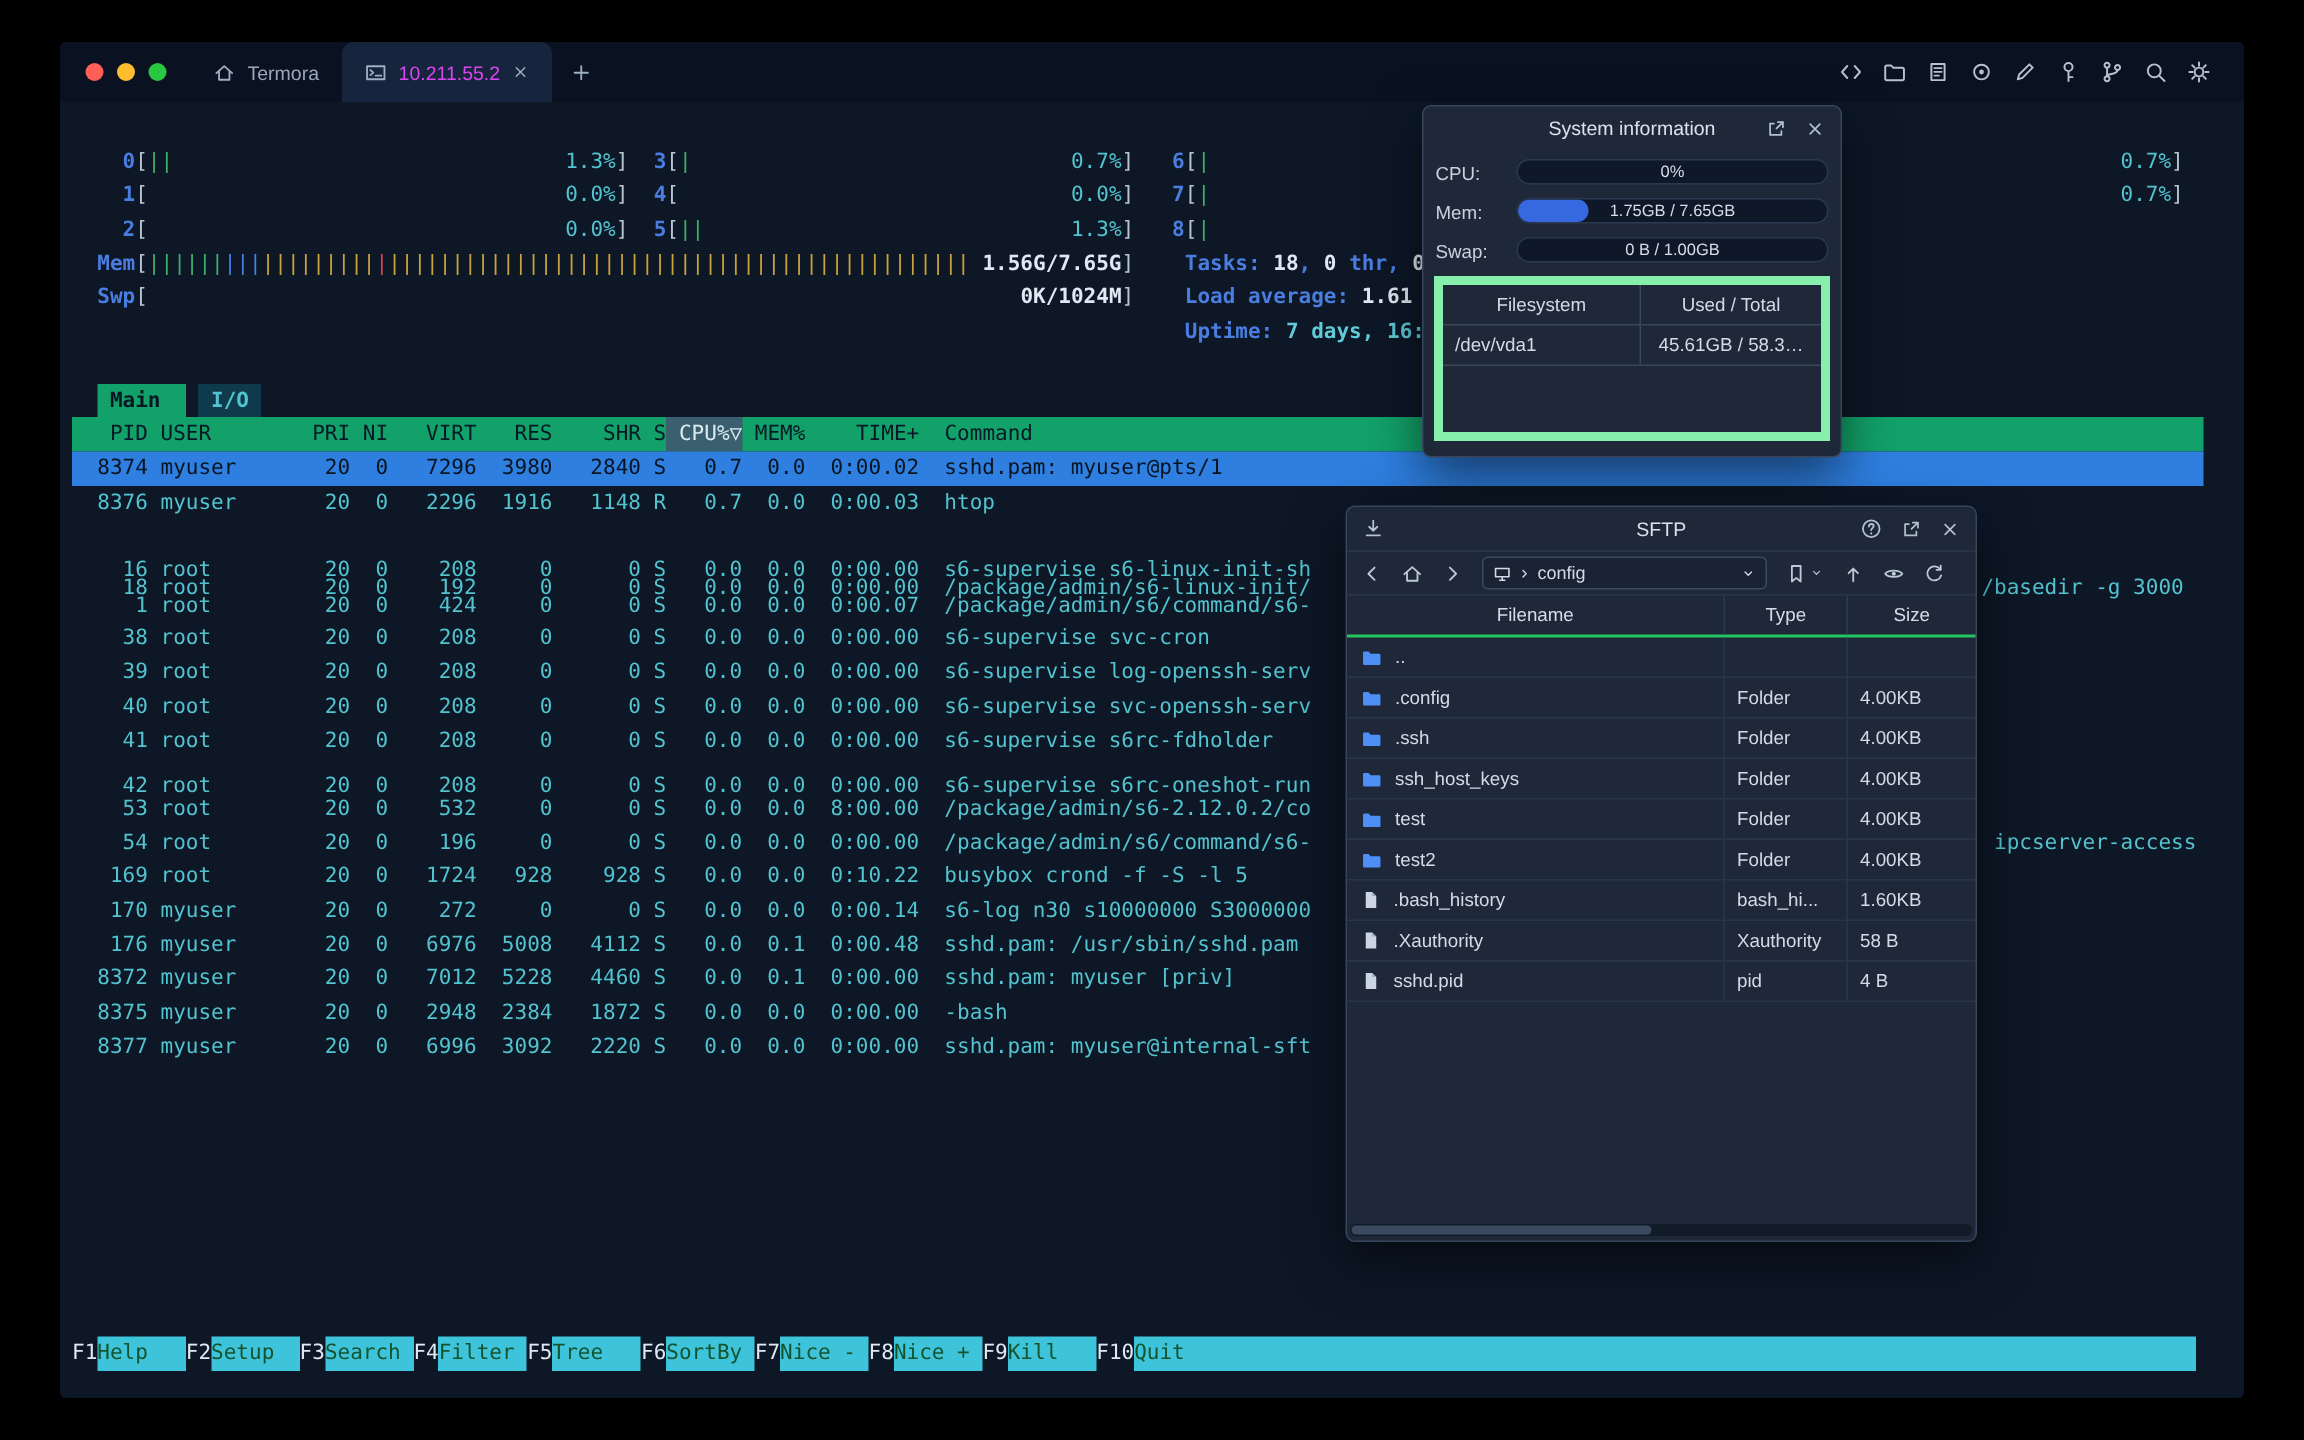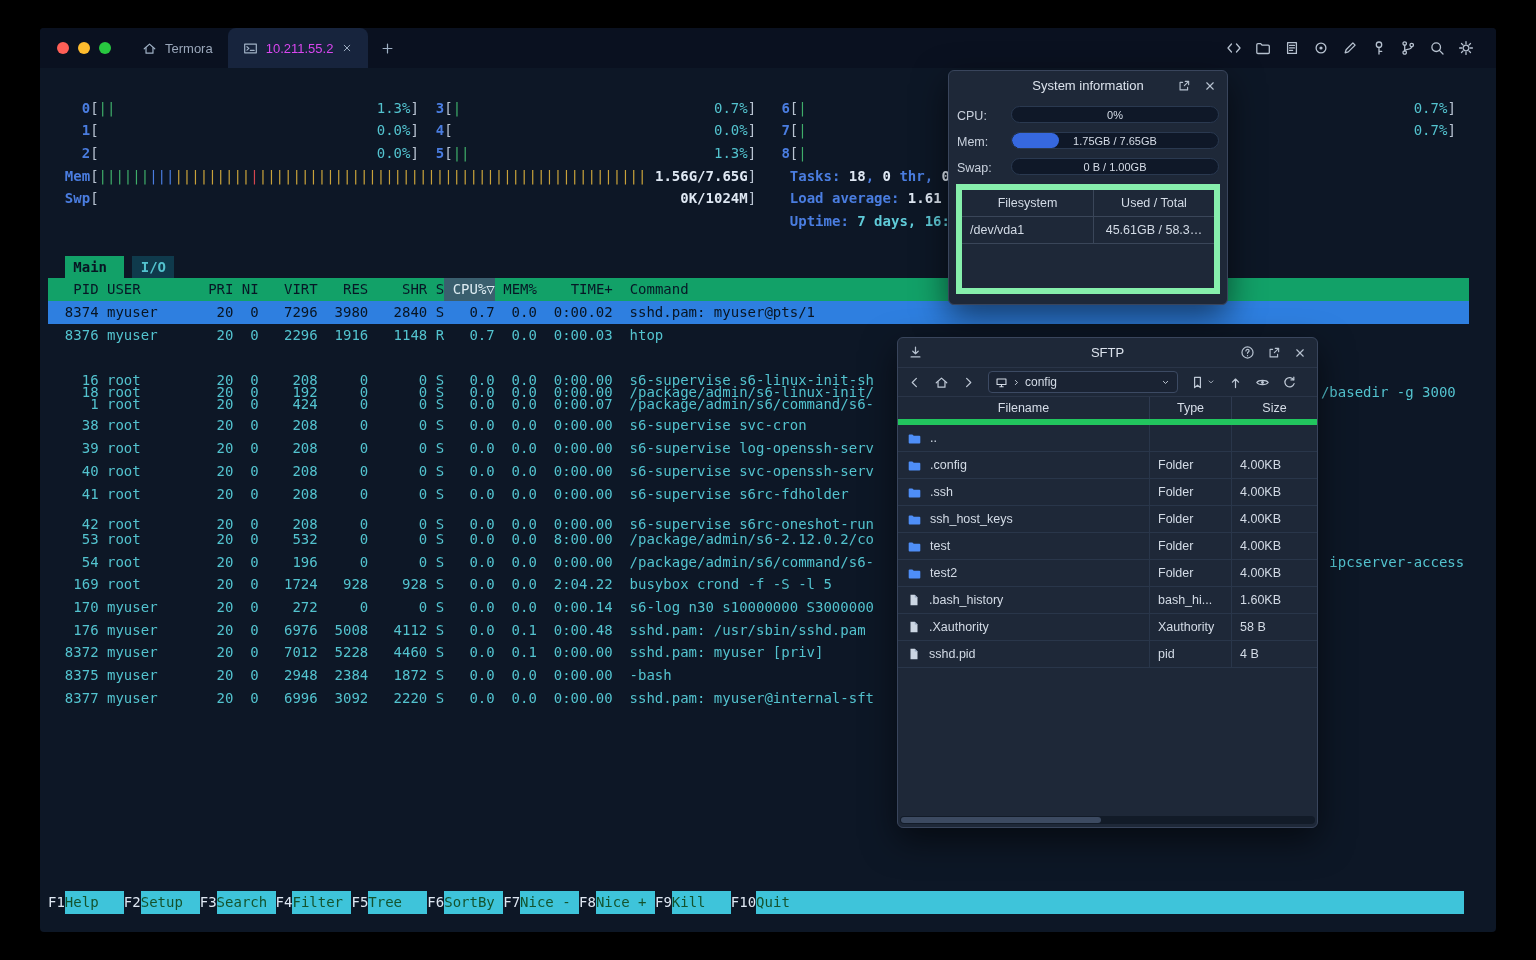--- a/index.html
+++ b/index.html
@@ -64,21 +64,21 @@
   .si-trow{display:flex;height:27px;border-bottom:1px solid #3a4659;align-items:stretch}
   .si-td1{width:132px;border-right:1px solid #3a4659;display:flex;align-items:center;padding-left:8px}
   .si-td2{flex:1;display:flex;align-items:center;justify-content:center}
   
   .s-toolbar{height:30px;display:flex;align-items:center;padding:0 9px;gap:12px;
     border-top:1px solid #2a3548;border-bottom:1px solid #2a3548;color:#bfc9d6}
   .crumb{width:190px;height:22px;background:#1a2333;border:1px solid #3c4a63;border-radius:4px;
     display:flex;align-items:center;padding:0 6px;gap:3px;color:#d3dbe6;font-size:12px}
   .crumb .grow{flex:1}
   .bmgroup{display:flex;align-items:center;gap:1px}
-  .f-head{display:flex;height:28px;align-items:stretch;border-bottom:6px solid #22c55e;color:#d6dde8}
+  .f-head{display:flex;height:28px;align-items:stretch;border-bottom:2px solid #22c55e;color:#d6dde8}
   .fh{display:flex;align-items:center;justify-content:center}
   .fh.n{width:251px}
   .fh.t{width:82px;border-left:1px solid #2e3a50}
   .fh.s{flex:1;border-left:1px solid #2e3a50}
   .f-row{display:flex;height:27px;align-items:stretch;border-bottom:1px solid rgba(44,56,78,.85)}
   .fc-name{width:251px;display:flex;align-items:center;gap:8px;padding-left:9px;overflow:hidden}
   .fc-type{width:82px;border-left:1px solid rgba(44,56,78,.85);display:flex;align-items:center;padding-left:8px;overflow:hidden}
   .fc-size{flex:1;border-left:1px solid rgba(44,56,78,.85);display:flex;align-items:center;padding-left:8px}
   .ficon{display:inline-flex;line-height:0}
   .hscroll{position:absolute;left:2px;right:2px;bottom:3px;height:8px;border-radius:4px;
@@ -197,21 +197,21 @@
       <div class="tline c-cyan" style="top: 318.35px; margin-top: 47px;"><span class="tspan" style="left: 0px;">     1 root         20  0    424     0      0 S   0.0  0.0  0:00.07  /package/admin/s6/command/s6-</span></div>
       <div class="tline c-cyan" style="top: 341.05px;"><span class="tspan" style="left: 0px;">    16 root         20  0    208     0      0 S   0.0  0.0  0:00.00  s6-supervise s6-linux-init-sh</span></div>
       <div class="tline c-cyan" style="top: 353px;"><span class="tspan" style="left: 0px;">    18 root         20  0    192     0      0 S   0.0  0.0  0:00.00  /package/admin/s6-linux-init/</span><span class="tspan" style="left: 1272.93px;">/basedir -g 3000</span></div>
       <div class="tline c-cyan" style="top: 386.45px;"><span class="tspan" style="left: 0px;">    38 root         20  0    208     0      0 S   0.0  0.0  0:00.00  s6-supervise svc-cron</span></div>
       <div class="tline c-cyan" style="top: 409.15px;"><span class="tspan" style="left: 0px;">    39 root         20  0    208     0      0 S   0.0  0.0  0:00.00  s6-supervise log-openssh-serv</span></div>
       <div class="tline c-cyan" style="top: 431.85px;"><span class="tspan" style="left: 0px;">    40 root         20  0    208     0      0 S   0.0  0.0  0:00.00  s6-supervise svc-openssh-serv</span></div>
       <div class="tline c-cyan" style="top: 454.55px;"><span class="tspan" style="left: 0px;">    41 root         20  0    208     0      0 S   0.0  0.0  0:00.00  s6-supervise s6rc-fdholder</span></div>
       <div class="tline c-cyan" style="top: 485px;"><span class="tspan" style="left: 0px;">    42 root         20  0    208     0      0 S   0.0  0.0  0:00.00  s6-supervise s6rc-oneshot-run</span></div>
       <div class="tline c-cyan" style="top: 499.95px;"><span class="tspan" style="left: 0px;">    53 root         20  0    532     0      0 S   0.0  0.0  8:00.00  /package/admin/s6-2.12.0.2/co</span></div>
       <div class="tline c-cyan" style="top: 522.65px;"><span class="tspan" style="left: 0px;">    54 root         20  0    196     0      0 S   0.0  0.0  0:00.00  /package/admin/s6/command/s6-</span><span class="tspan" style="left: 1281.36px;">ipcserver-access</span></div>
-      <div class="tline c-cyan" style="top: 545.35px;"><span class="tspan" style="left: 0px;">   169 root         20  0   1724   928    928 S   0.0  0.0  2:04.22  busybox crond -f -S -l 5</span></div>
+      <div class="tline c-cyan" style="top: 545.35px;"><span class="tspan" style="left: 0px;">   169 root         20  0   1724   928    928 S   0.0  0.0  0:10.22  busybox crond -f -S -l 5</span></div>
       <div class="tline c-cyan" style="top: 568.05px;"><span class="tspan" style="left: 0px;">   170 myuser       20  0    272     0      0 S   0.0  0.0  0:00.14  s6-log n30 s10000000 S3000000</span></div>
       <div class="tline c-cyan" style="top: 590.75px;"><span class="tspan" style="left: 0px;">   176 myuser       20  0   6976  5008   4112 S   0.0  0.1  0:00.48  sshd.pam: /usr/sbin/sshd.pam</span></div>
       <div class="tline c-cyan" style="top: 613.45px;"><span class="tspan" style="left: 0px;">  8372 myuser       20  0   7012  5228   4460 S   0.0  0.1  0:00.00  sshd.pam: myuser [priv]</span></div>
       <div class="tline c-cyan" style="top: 636.15px;"><span class="tspan" style="left: 0px;">  8375 myuser       20  0   2948  2384   1872 S   0.0  0.0  0:00.00  -bash</span></div>
       <div class="tline c-cyan" style="top: 658.85px;"><span class="tspan" style="left: 0px;">  8377 myuser       20  0   6996  3092   2220 S   0.0  0.0  0:00.00  sshd.pam: myuser@internal-sft</span></div>
       <div class="tline" style="top: 863.15px;"><span class="tspan fk-key" style="left: 0px;">F1</span><span class="tspan bg-fk" style="left: 16.86px;">Help   </span><span class="tspan fk-key" style="left: 75.87px;">F2</span><span class="tspan bg-fk" style="left: 92.73px;">Setup  </span><span class="tspan fk-key" style="left: 151.74px;">F3</span><span class="tspan bg-fk" style="left: 168.6px;">Search </span><span class="tspan fk-key" style="left: 227.61px;">F4</span><span class="tspan bg-fk" style="left: 244.47px;">Filter </span><span class="tspan fk-key" style="left: 303.48px;">F5</span><span class="tspan bg-fk" style="left: 320.34px;">Tree   </span><span class="tspan fk-key" style="left: 379.35px;">F6</span><span class="tspan bg-fk" style="left: 396.21px;">SortBy </span><span class="tspan fk-key" style="left: 455.22px;">F7</span><span class="tspan bg-fk" style="left: 472.08px;">Nice - </span><span class="tspan fk-key" style="left: 531.09px;">F8</span><span class="tspan bg-fk" style="left: 547.95px;">Nice + </span><span class="tspan fk-key" style="left: 606.96px;">F9</span><span class="tspan bg-fk" style="left: 623.82px;">Kill   </span><span class="tspan fk-key" style="left: 682.83px;">F10</span><span class="tspan bg-fk" style="left: 708.12px;">Quit                                                                                </span></div>
     </div>
 
   <div class="panel sysinfo">
     <div class="p-title">

